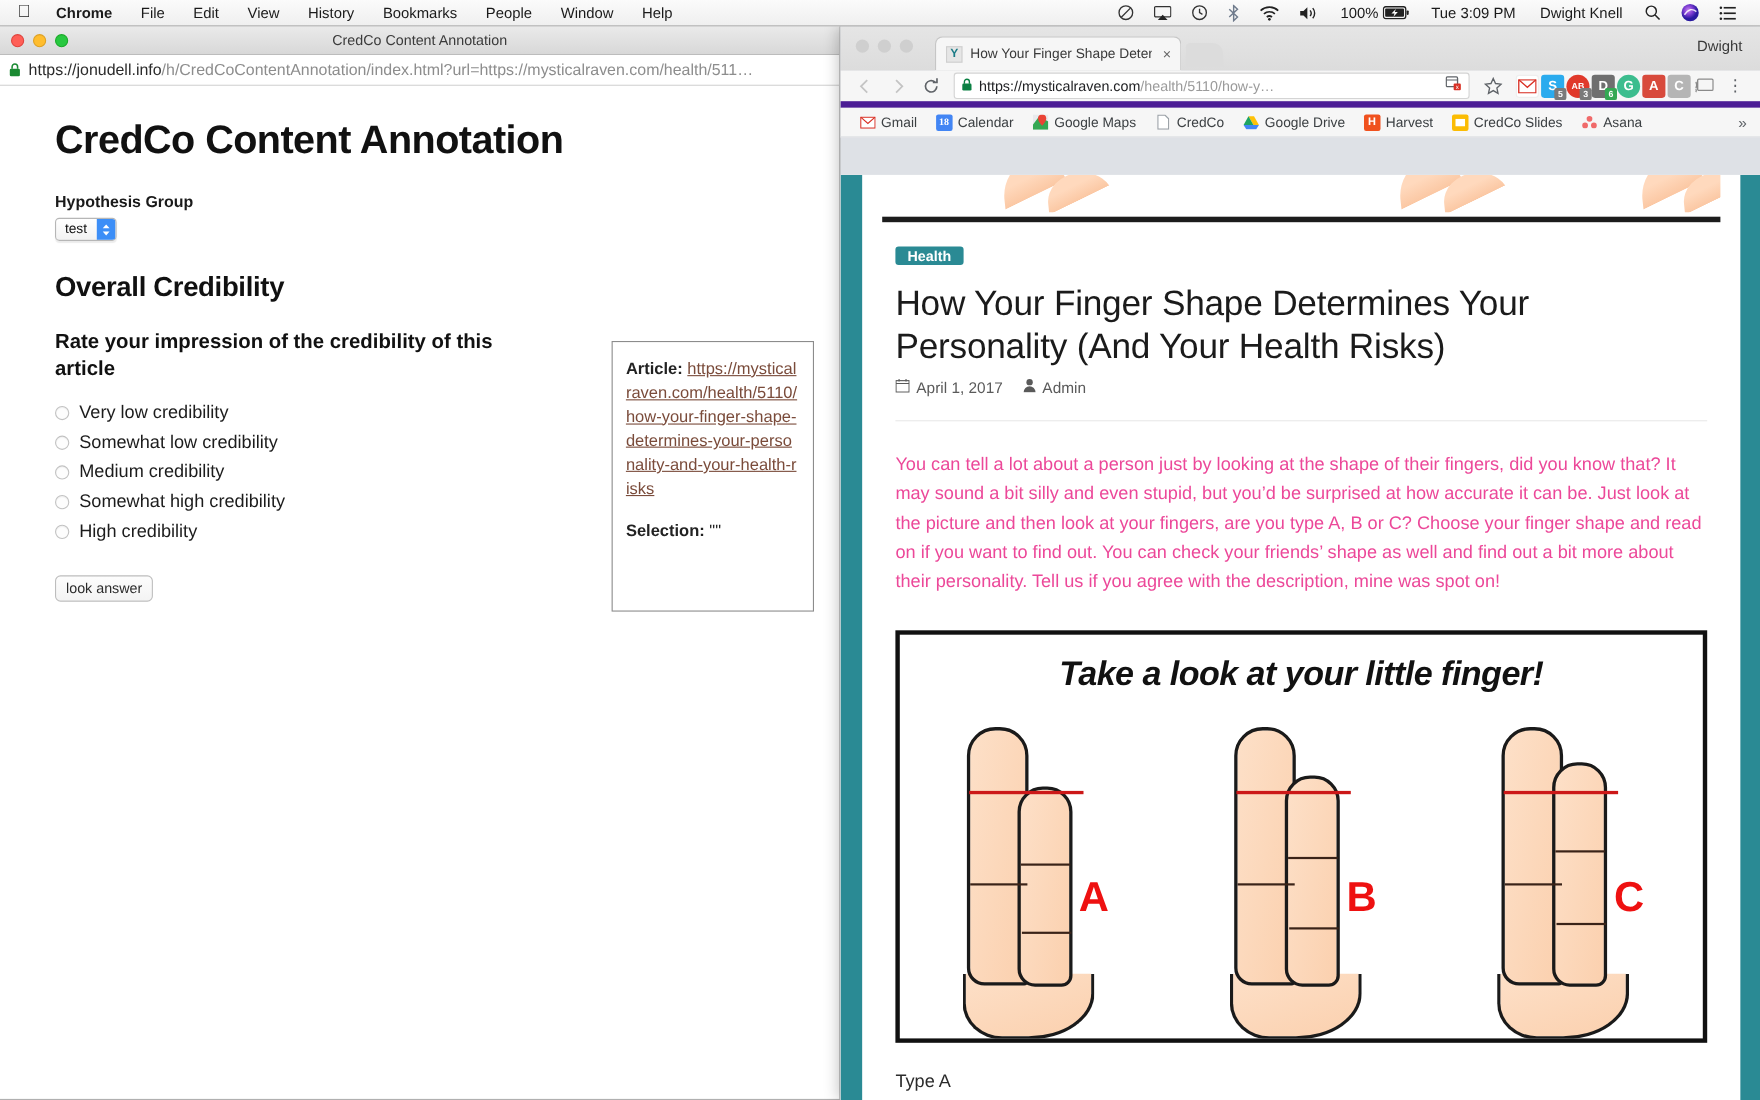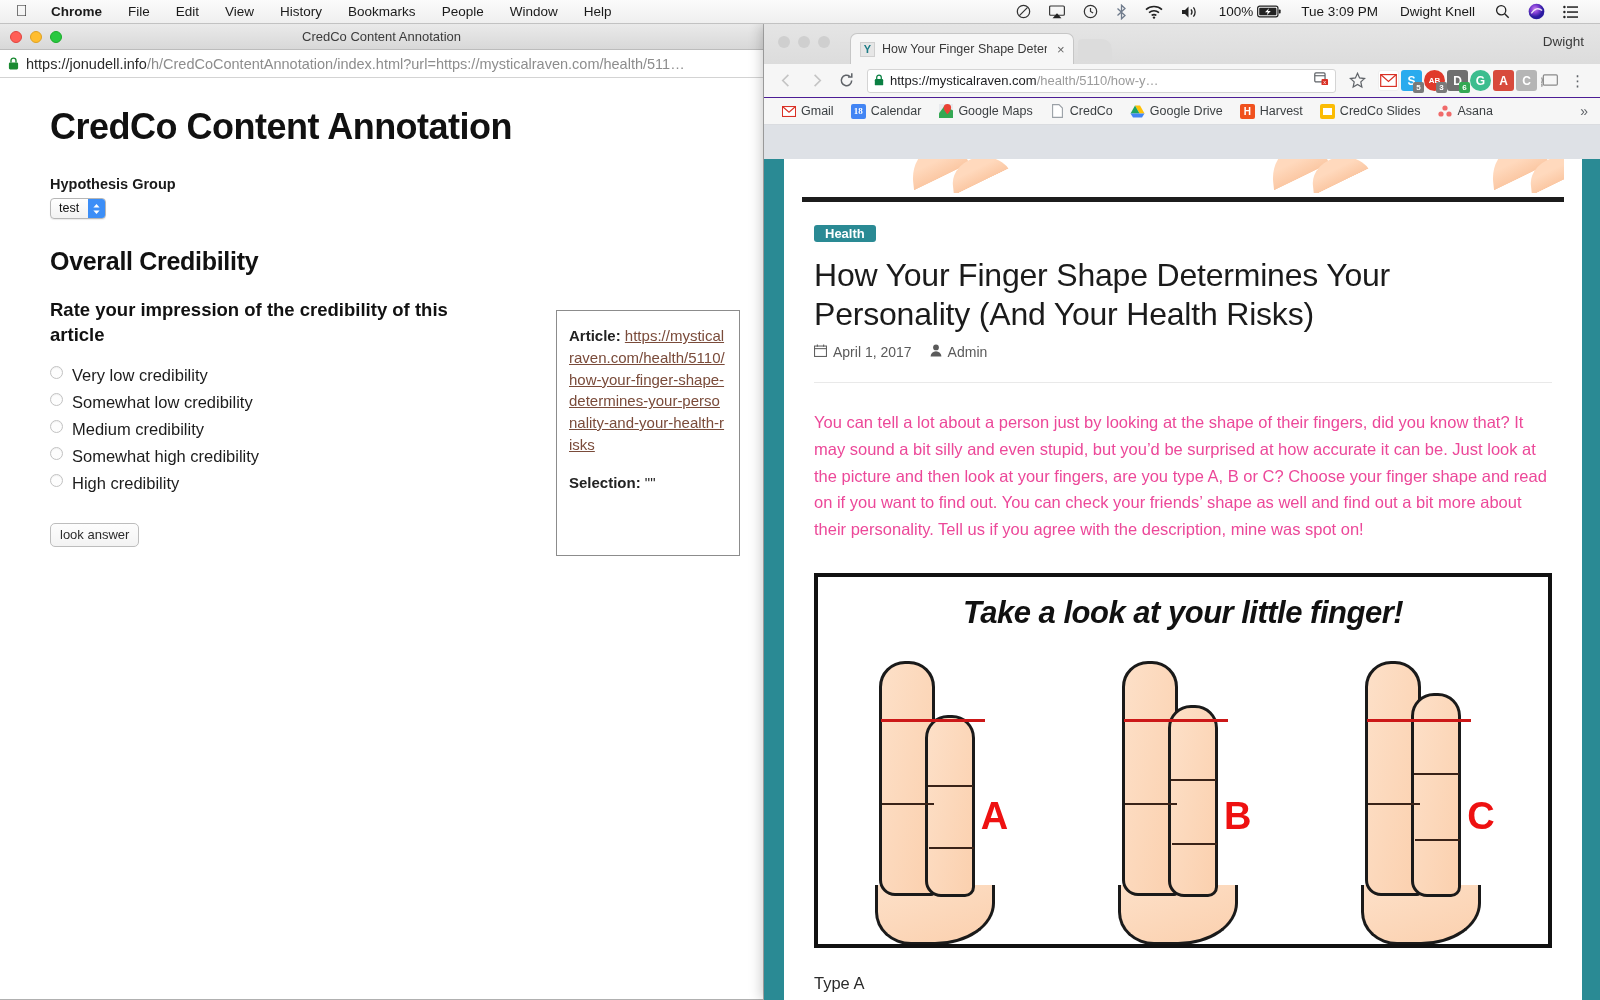--- a/index.html
+++ b/index.html
@@ -72,21 +72,21 @@
     overflow:hidden; font-size:12.5px;
   }
   .select-val { padding: 0 9px 0 8px; color:#111; line-height:21px;}
   .select-arrow {
     width:17px; height:21px; background:#3c8ef7; color:#fff;
     display:flex; flex-direction:column; align-items:center; justify-content:center;
     font-size:8px; line-height:7px;
   }
   .h2-title { font-size:25px; font-weight:700; color:#111; margin:28px 0 22px 0; letter-spacing:-0.3px;}
   .h3-q { font-size:18.5px; font-weight:700; color:#111; line-height:1.35; max-width:450px; margin-bottom:18px;}
-  .radio-row { display:flex; gap:9px; margin:8px 0; }
+  .radio-row { display:flex; align-items:center; gap:9px; margin:8px 0; }
   .radio-dot {
     width:13px; height:13px; border-radius:50%;
     border:1px solid #c2c2c2; background:#fdfdfd;
     box-shadow: inset 0 1px 1px rgba(0,0,0,.05);
     flex:0 0 auto;
   }
   .radio-lbl { font-size:16.5px; color:#1c1c1c; }
   .post-btn {
     margin-top:22px; font-size:13px; color:#2b2b2b;
     background:linear-gradient(#fdfdfd,#f3f3f3);
@@ -127,21 +127,21 @@
   }
   .tab-title { font-size:12.5px; color:#3a3a3a; white-space:nowrap; overflow:hidden; max-width:165px;}
   .tab-x { font-size:13px; color:#666; padding-left:3px; }
   .cr-newtab {
     width:34px; height:22px; margin-left:4px; margin-bottom:3px;
     background:#dcdcdc; border-radius:4px 10px 0 0;
   }
   .cr-profile { position:absolute; right:16px; top:10px; font-size:13.5px; color:#3a3a3a;}
 
   .cr-toolbar {
-    height:34px; background:#f6f6f6; border-bottom:1px solid #4c1d95;
+    height:34px; background:#f6f6f6; border-bottom:6px solid #4c1d95;
     display:flex; align-items:center; padding:0 9px; gap:4px;
   }
   .nav-ico { width:26px; height:26px; display:flex; align-items:center; justify-content:center;
              color:#c4c4c4; font-size:17px; }
   .nav-ico.active { color:#5f6368; }
   .omnibox {
     flex:1; height:24px; background:#fff; border:1px solid #d4d4d4; border-radius:3px;
     display:flex; align-items:center; padding:0 6px; gap:6px; margin:0 4px; min-width:0;
   }
   .omni-lock { color:#0b8043; font-size:11px; }

